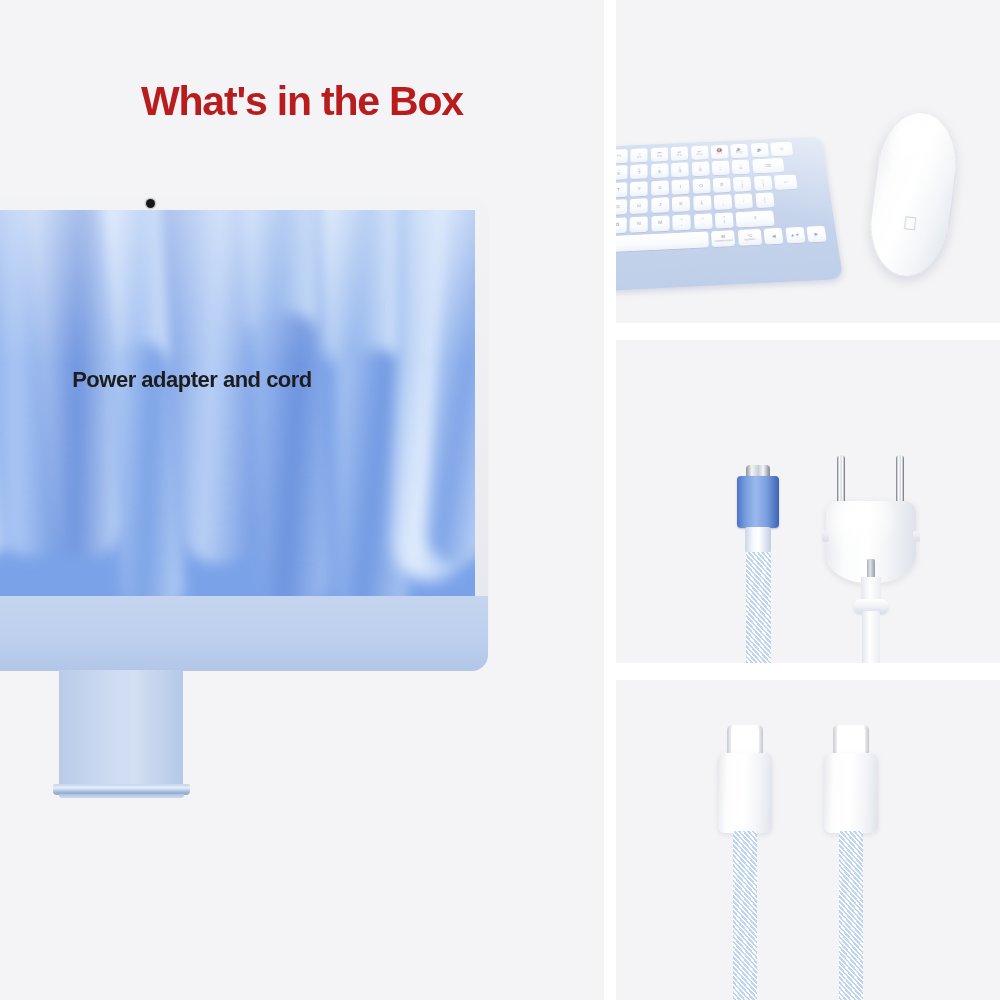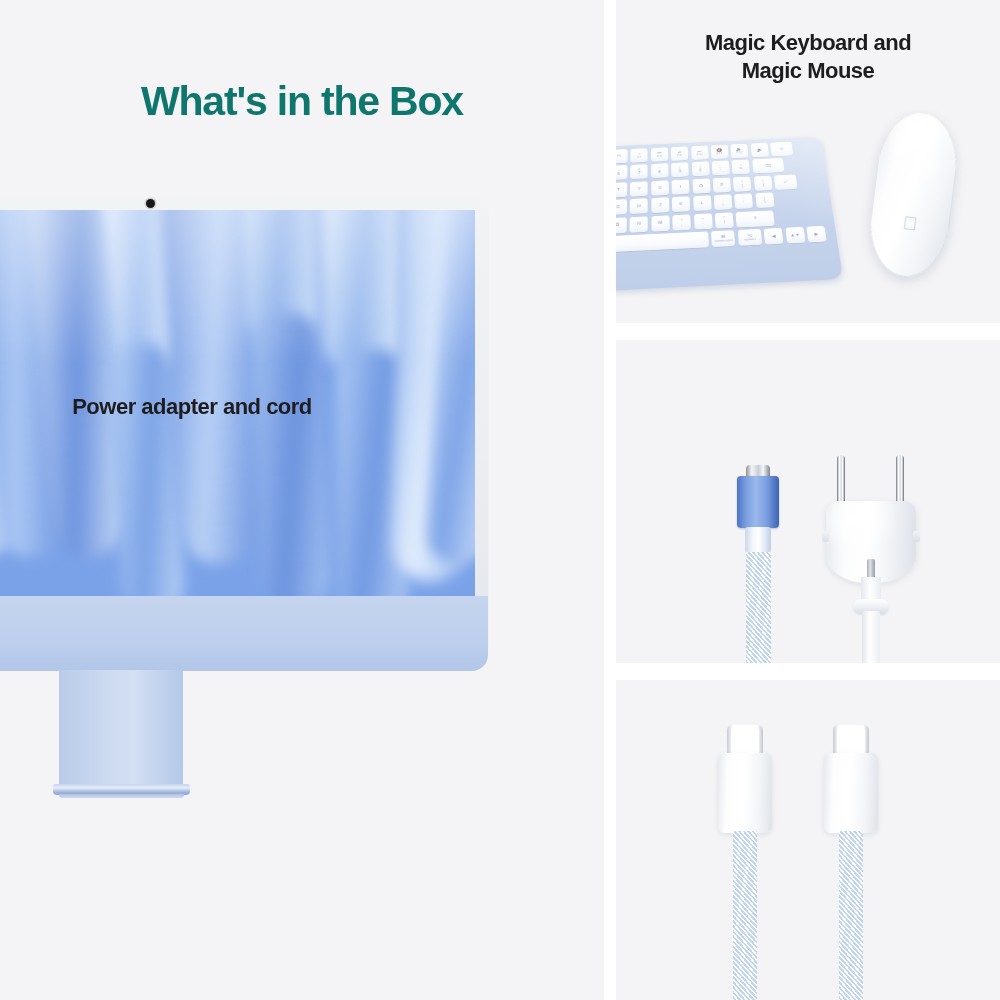--- a/index.html
+++ b/index.html
@@ -12,21 +12,21 @@
   }
   #stage{ position:relative; width:1000px; height:1000px; background:#ffffff; }
 
   
   .panel{ position:absolute; background:#f4f4f6; overflow:hidden; }
   #left-panel{ left:0; top:0; width:604px; height:1000px; }
 
   #page-title{
     position:absolute; left:0; top:78px; width:604px;
     text-align:center; font-size:41px; font-weight:700;
-    letter-spacing:-1.2px; color:#0f766e;
+    letter-spacing:-1.2px; color:#b91c1c;
   }
 
   
   #imac{ position:absolute; left:-130px; top:196px; width:640px; height:620px; }
 
   #imac-body{
     position:absolute; left:0; top:0; width:618px; height:450px;
     background:linear-gradient(180deg,#f2f3f5 0%,#eceef1 55%,#e4e7ec 100%);
     border-radius:0 18px 0 0;
     box-shadow:0 1px 2px rgba(0,0,0,.06);
@@ -71,21 +71,21 @@
   #panel-kbd  { left:616px; top:0px;   width:384px; height:323px; }
   #panel-power{ left:616px; top:340px; width:384px; height:323px; }
   #panel-usbc { left:616px; top:680px; width:384px; height:320px; }
 
   .panel-title{
     position:absolute; left:0; width:384px; text-align:center;
     font-size:22px; font-weight:700; letter-spacing:-.5px;
     color:#1d1d1f; line-height:1.28;
   }
   #kbd-title  { top:29px; }
-  #power-title{ top:366px;margin-top:27px; }
+  #power-title{ top:366px; }
   #usbc-title { top:704px; }
   .panel-title .line{ display:block; }
 
   
   #keyboard{
     position:absolute; left:-14px; top:105px; width:242px; height:180px;
     transform:perspective(620px) rotateX(26deg) rotateZ(-3.2deg);
     transform-origin:50% 100%;
   }
   #kbd-plate{
@@ -263,24 +263,20 @@
           <div id="glowtop"></div>
         </div>
       </div>
       <div id="imac-chin"></div>
       <div id="imac-neck"></div>
       <div id="imac-foot"></div>
     </div>
   </div>
 
   <div class="panel" id="panel-kbd">
-    <div class="panel-title" id="kbd-title">
-      <span class="line">Magic Keyboard and</span>
-      <span class="line">Magic Mouse</span>
-    </div>
 
     <div id="keyboard">
       <div id="kbd-plate"></div>
       <div class="krow" id="krow0">
           <div class="key">
             <span class="sub">F6</span>
           </div>
           <div class="key">☼<span class="sub">F7</span></div>
           <div class="key">⏮<span class="sub">F8</span></div>
           <div class="key">⏯<span class="sub">F9</span></div>

